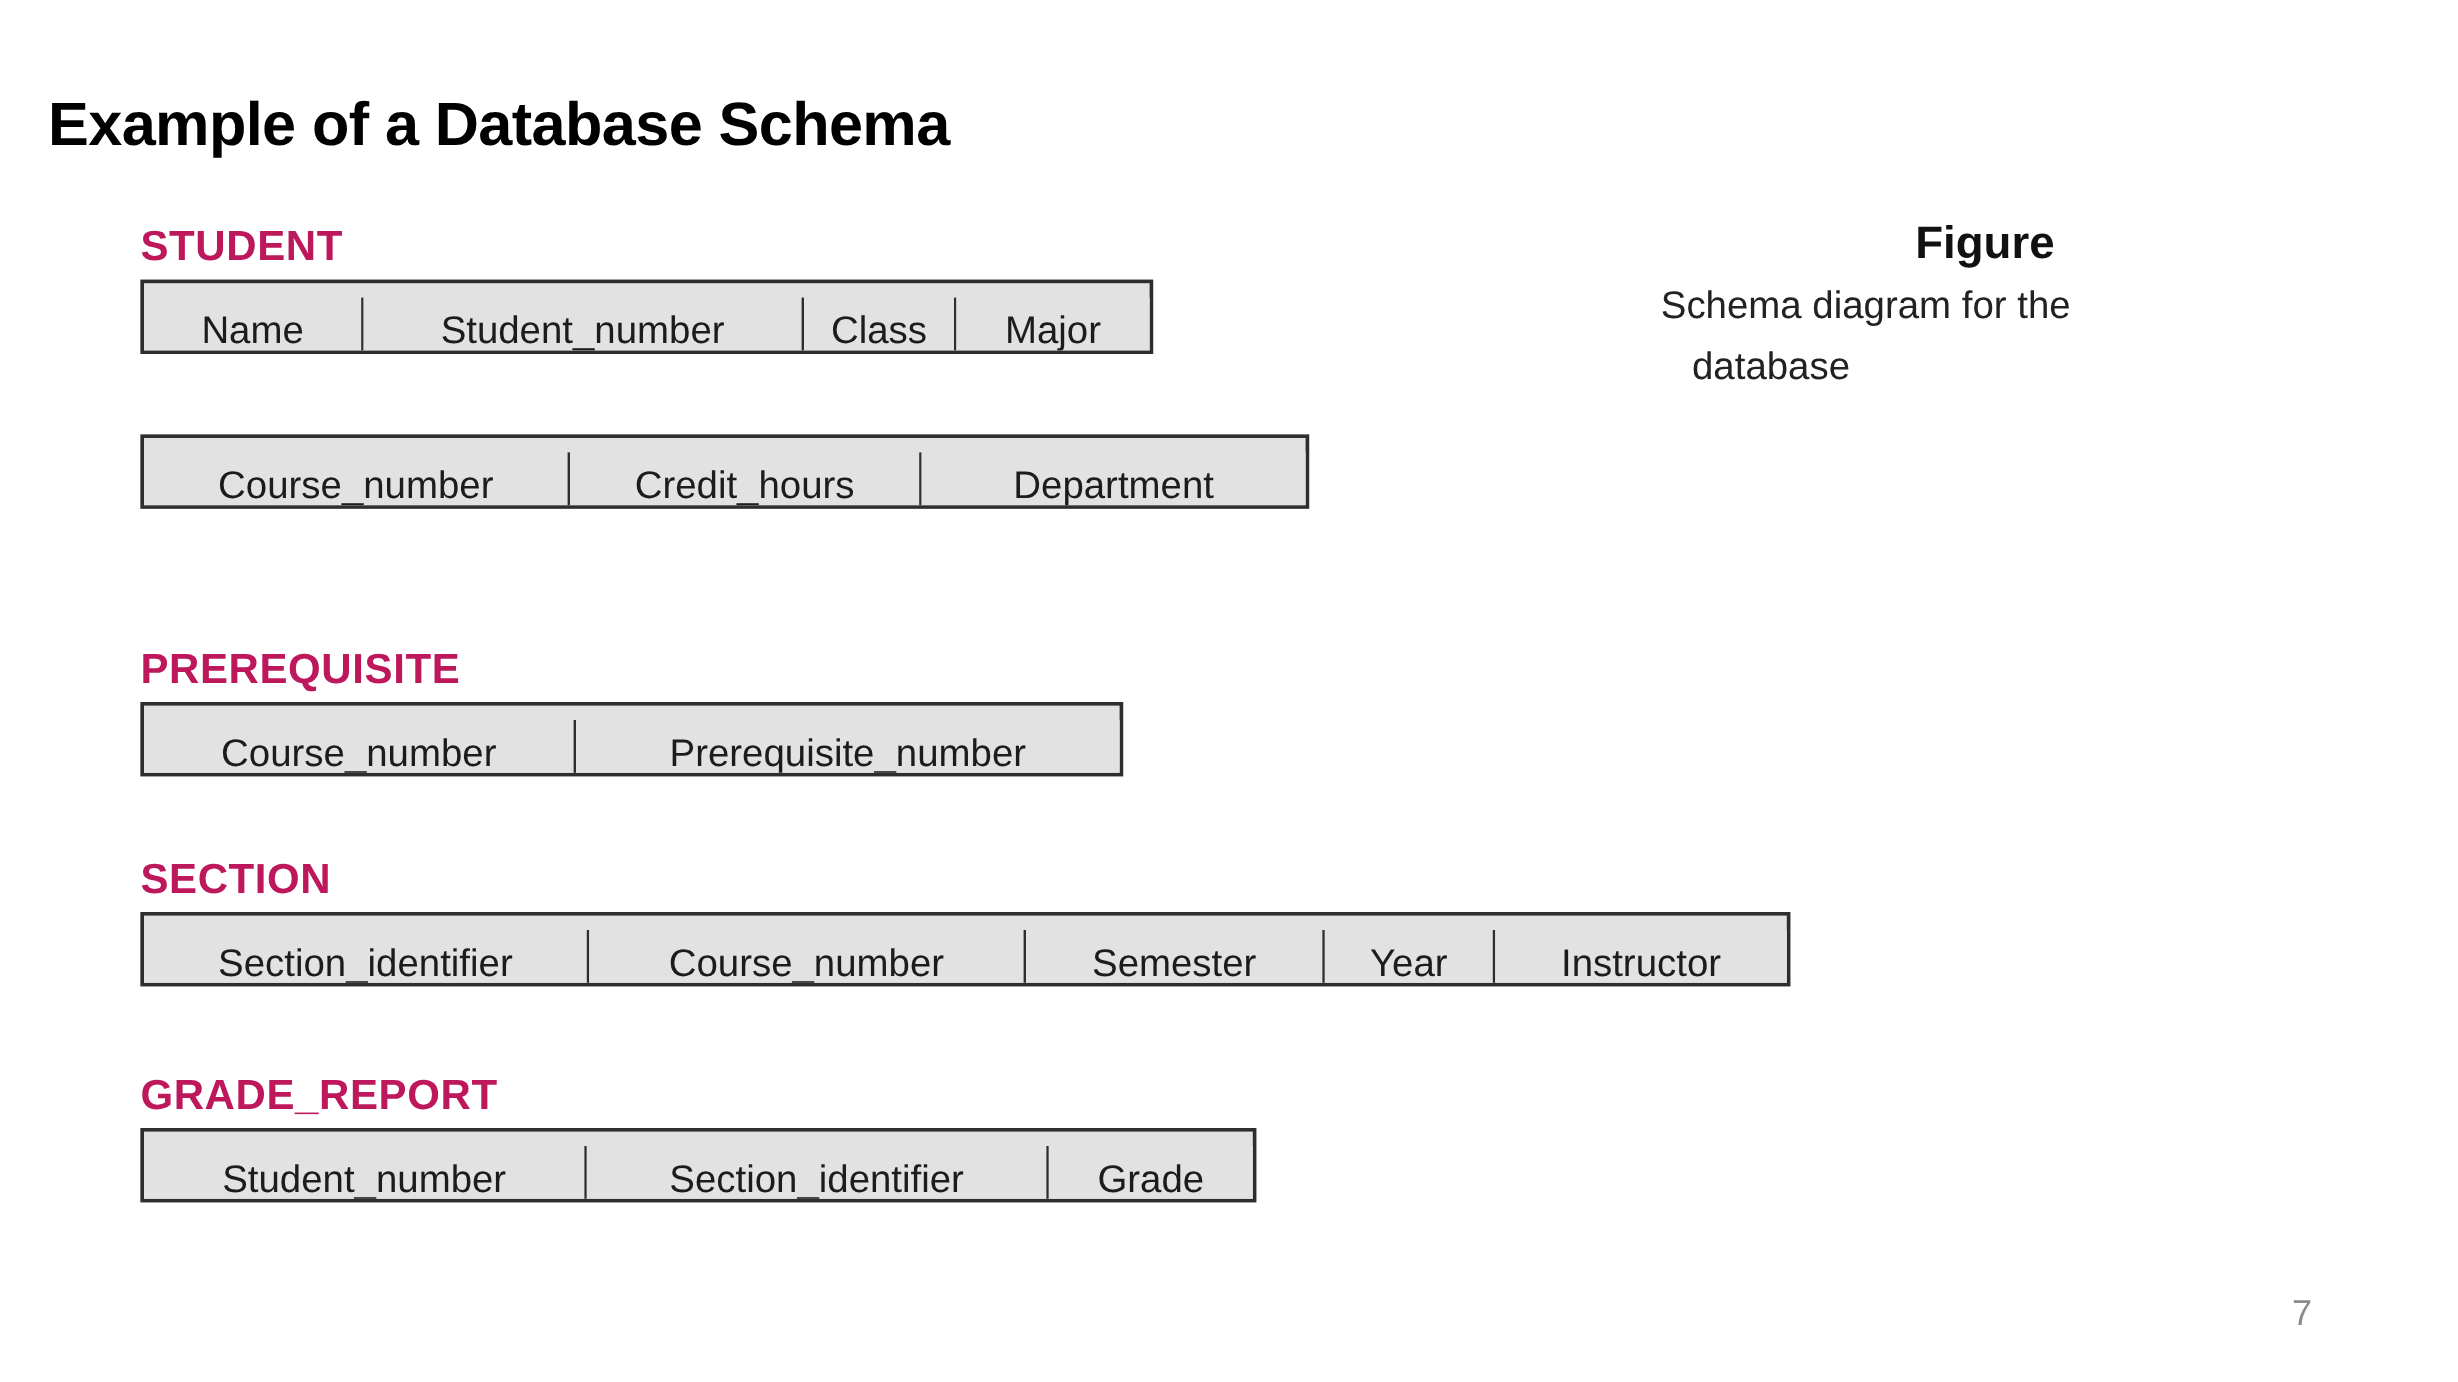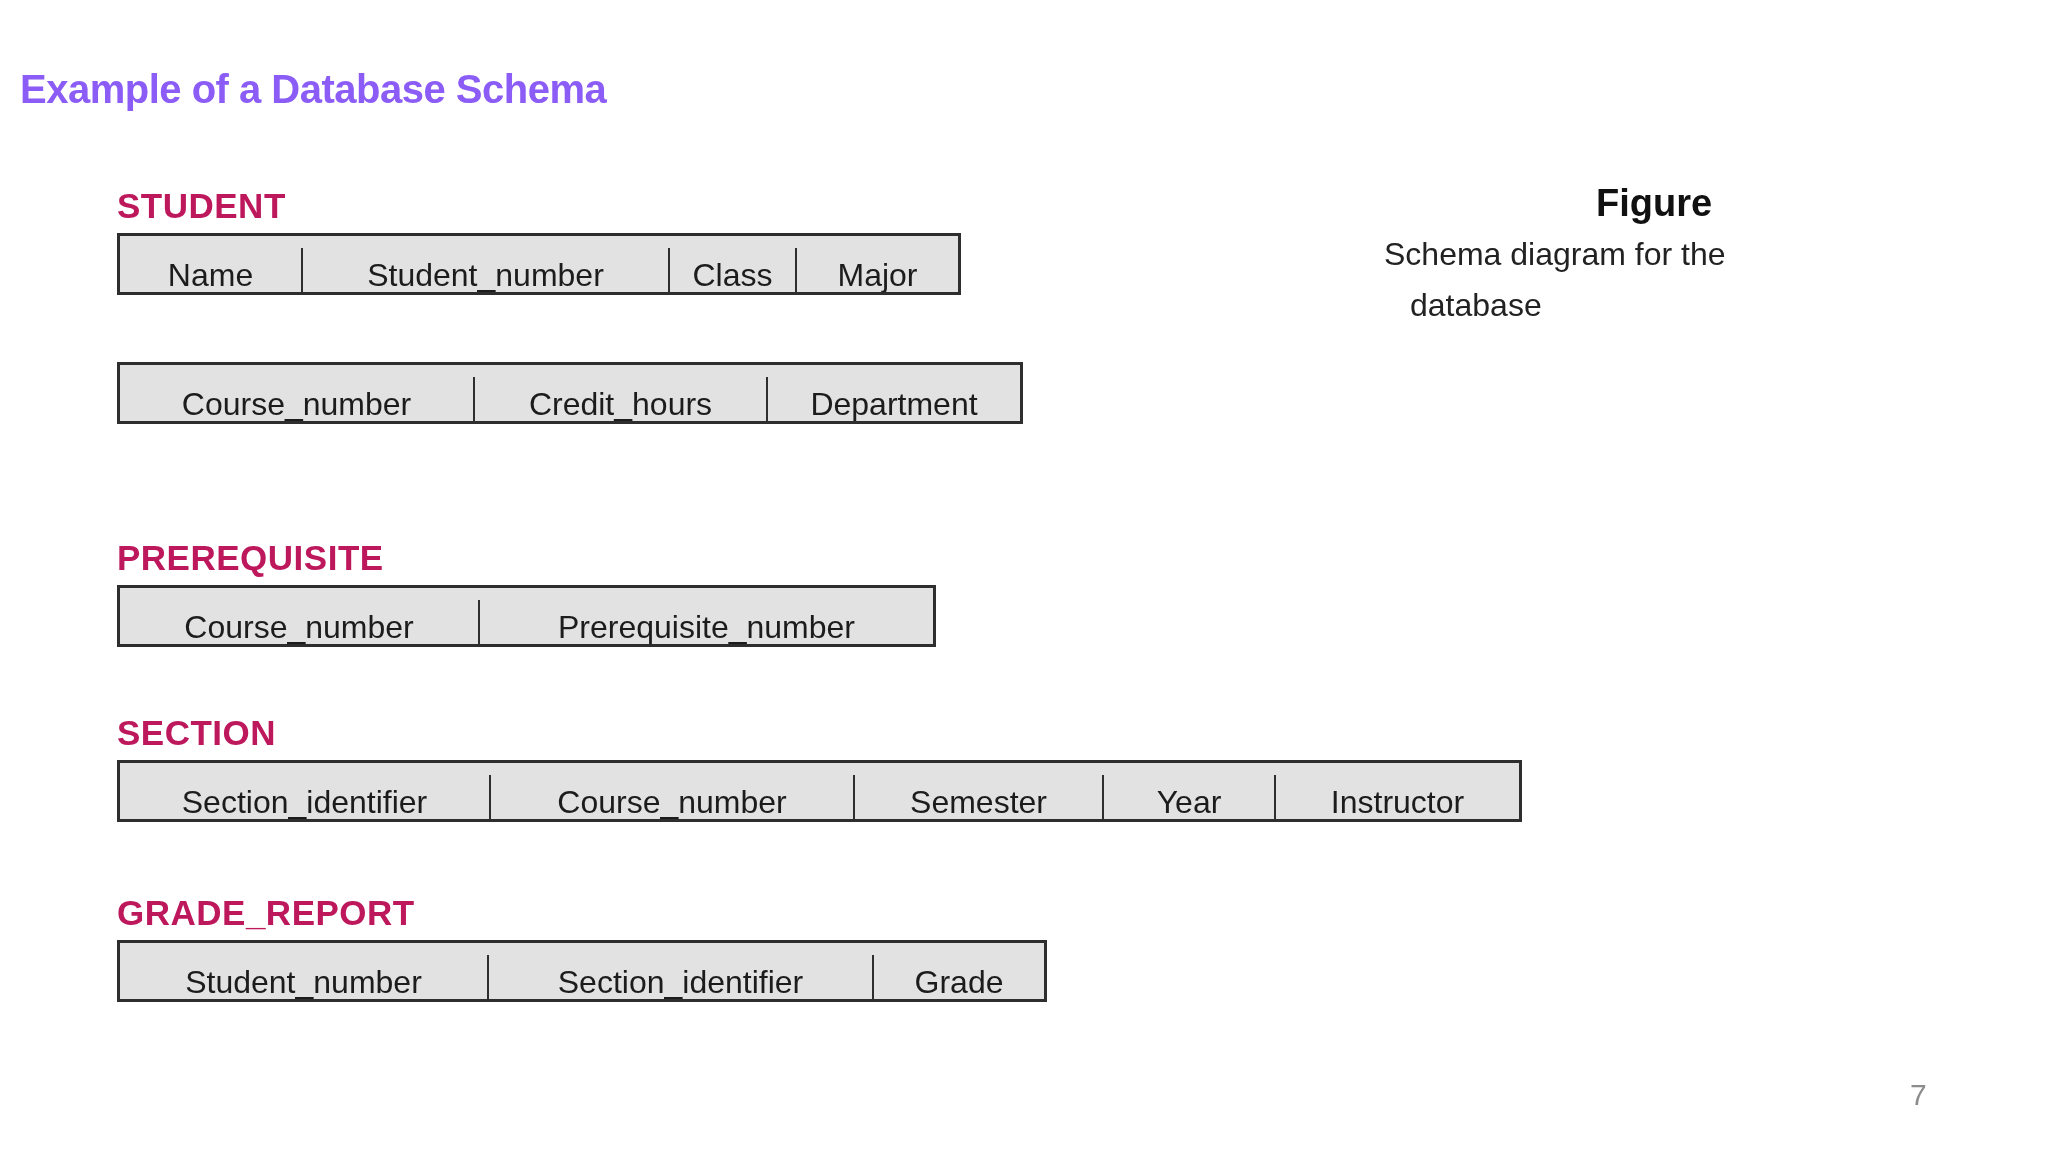--- a/index.html
+++ b/index.html
@@ -10,26 +10,26 @@
   }
   #slide {
     position: relative;
     width: 2048px;
     height: 1152px;
     background: #ffffff;
     overflow: hidden;
   }
   .slide-title {
     position: absolute;
-    left: 20px;
+    left: 40px;
     top: 40px;
-    font-size: 40px;
+    font-size: 51px;
     font-weight: bold;
     letter-spacing: -0.5px;
-    color: #8b5cf6;
+    color: #000000;
     white-space: nowrap;
   }
   .schema {
     position: absolute;
   }
   .tname {
     font-size: 35px;
     font-weight: bold;
     color: #be185d;
     letter-spacing: 0.5px;
@@ -107,39 +107,39 @@
       <div class="cell" style="width:367px">Student_number</div>
       <div class="cell" style="width:127px">Class</div>
       <div class="cell" style="width:161px">Major</div>
     </div>
   </section>
 
   <section class="schema" style="left:117px; top:362px">
     <div class="trow">
       <div class="cell" style="width:355px">Course_number</div>
       <div class="cell" style="width:293px">Credit_hours</div>
-      <div class="cell" style="width:252px">Department</div>
+      <div class="cell" style="width:320px">Department</div>
     </div>
   </section>
 
   <section class="schema" style="left:117px; top:538px">
     <div class="tname">PREREQUISITE</div>
     <div class="trow">
       <div class="cell" style="width:360px">Course_number</div>
       <div class="cell" style="width:453px">Prerequisite_number</div>
     </div>
   </section>
 
   <section class="schema" style="left:117px; top:713px">
     <div class="tname">SECTION</div>
     <div class="trow">
       <div class="cell" style="width:371px">Section_identifier</div>
       <div class="cell" style="width:364px">Course_number</div>
       <div class="cell" style="width:249px">Semester</div>
-      <div class="cell" style="width:172px">Year</div>
+      <div class="cell" style="width:142px">Year</div>
       <div class="cell" style="width:243px">Instructor</div>
     </div>
   </section>
 
   <section class="schema" style="left:117px; top:893px">
     <div class="tname">GRADE_REPORT</div>
     <div class="trow">
       <div class="cell" style="width:369px">Student_number</div>
       <div class="cell" style="width:385px">Section_identifier</div>
       <div class="cell" style="width:170px">Grade</div>

